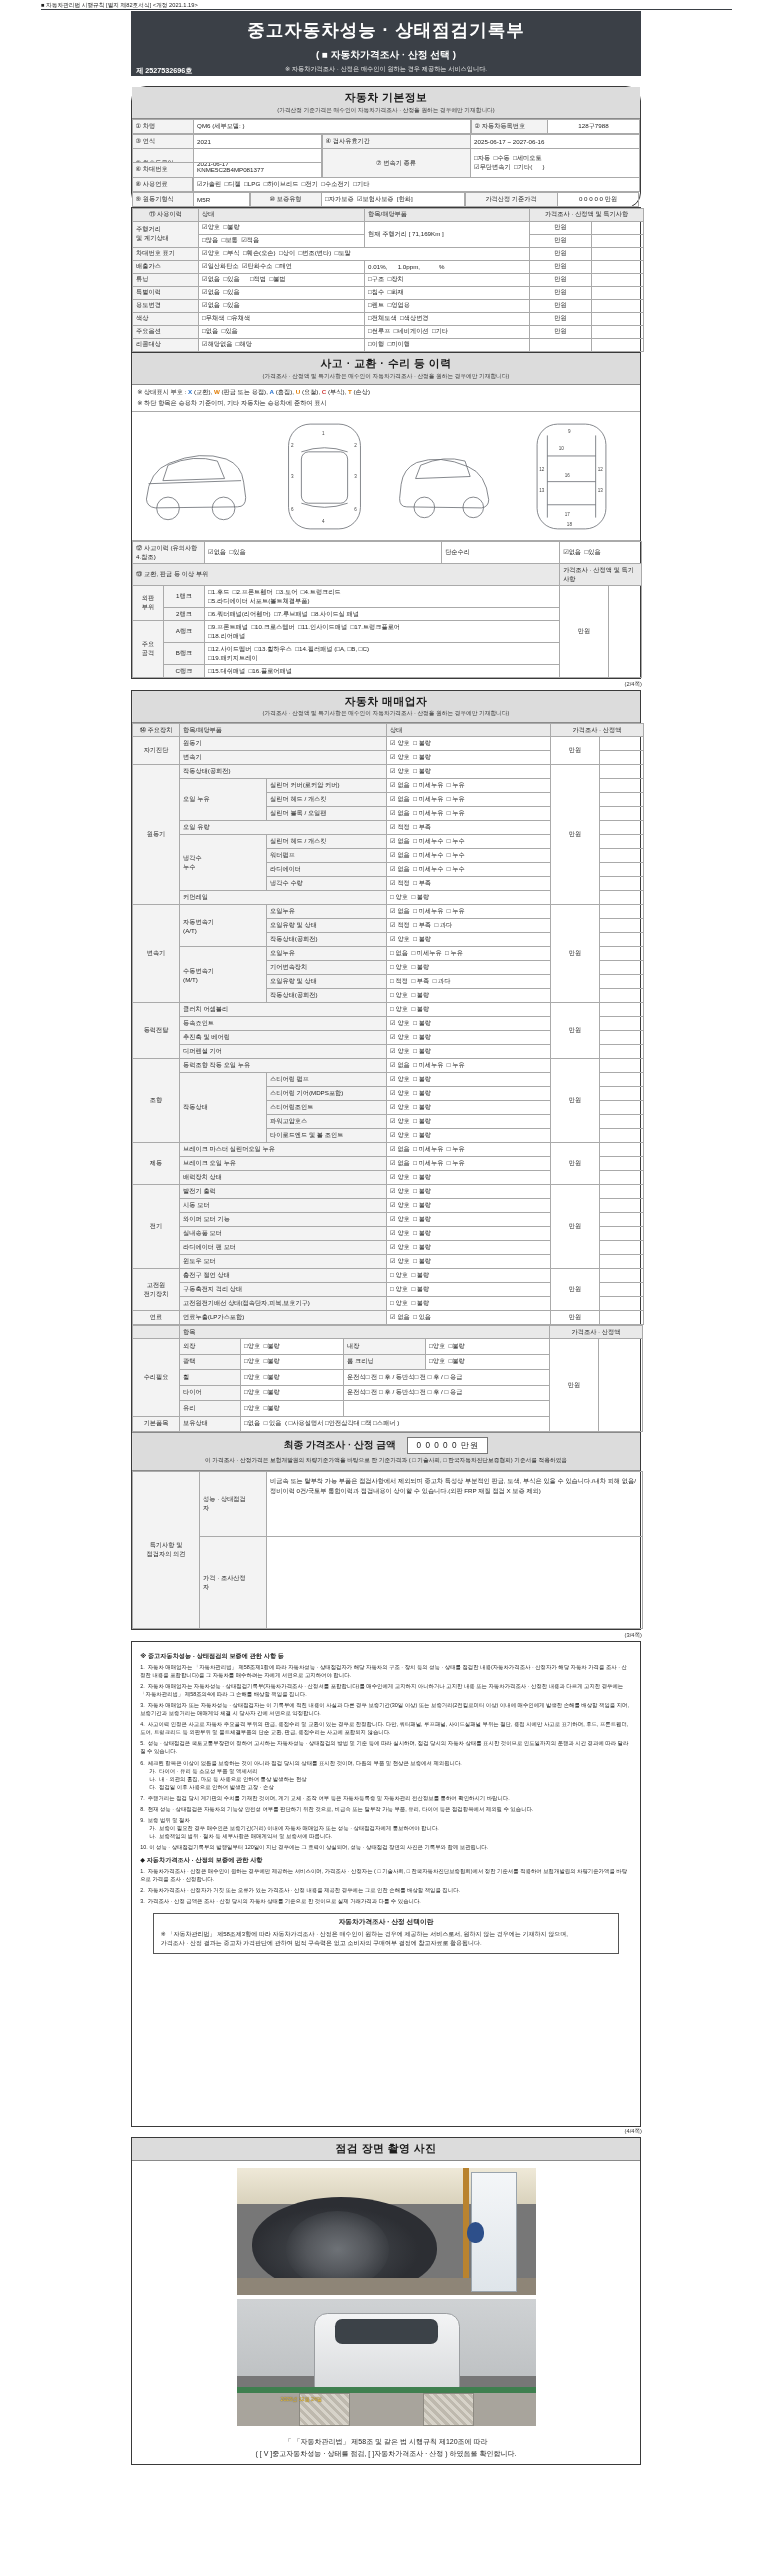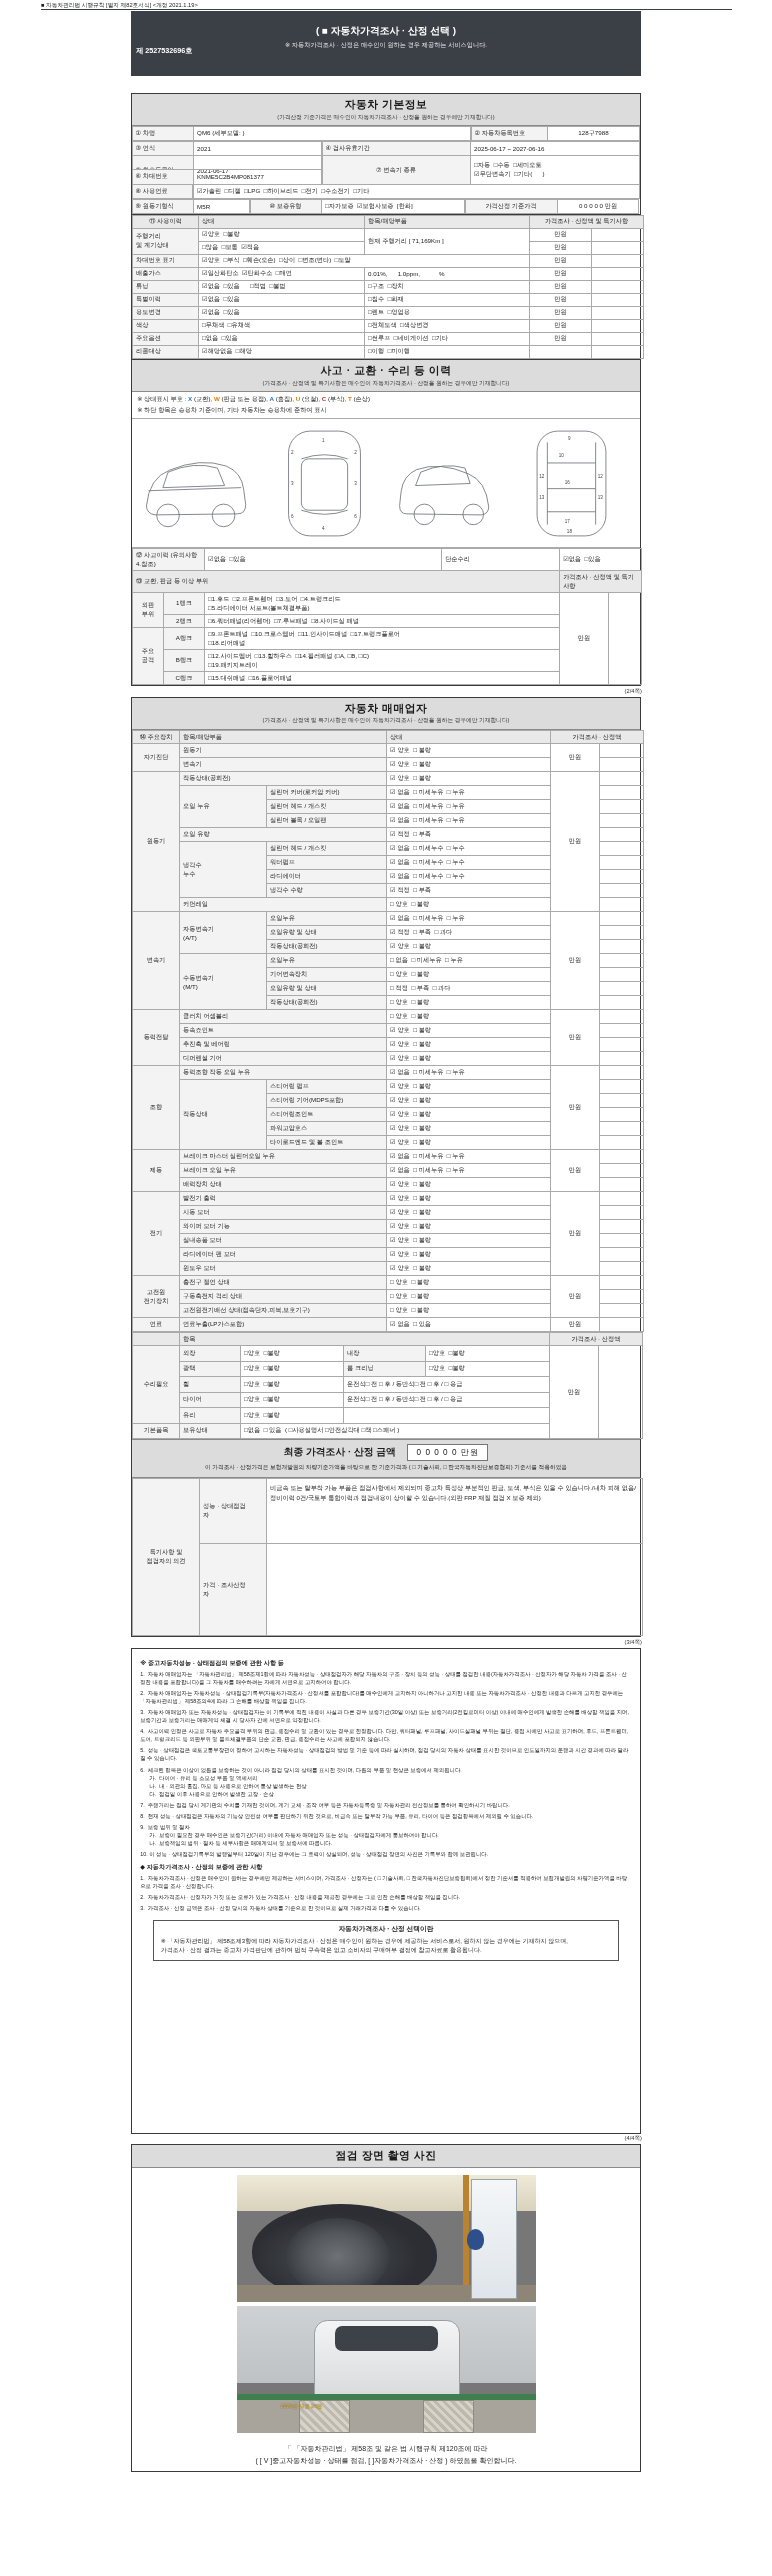--- a/index.html
+++ b/index.html
@@ -6,24 +6,24 @@
   body{width:773px;height:2576px;overflow:hidden;position:relative;
        font-family:"Liberation Sans","DejaVu Sans",sans-serif;color:#1c1c1c;}
   .formref{position:absolute;top:1.5px;left:41px;font-size:5.7px;color:#222;}
   .toprule{position:absolute;top:8.8px;left:41px;right:41px;height:1.5px;background:#3a3f45;}
   .doc{position:absolute;top:11.3px;left:131px;width:510px;}
   
   .band-dark{background:#3b4047;color:#fff;height:65px;position:relative;text-align:center;padding-top:7.2px;box-sizing:border-box;}
   .t1{font-size:17.5px;font-weight:bold;letter-spacing:1px;}
   .t2{font-size:9.8px;font-weight:bold;margin-top:7px;}
   .t3{font-size:6.2px;color:#e8e8e8;margin-top:2.1px;}
-  .docno{position:absolute;left:5.2px;bottom:20px;font-size:7.2px;font-weight:bold;}
+  .docno{position:absolute;left:5.2px;bottom:0;font-size:7.2px;font-weight:bold;}
   
   .sec{border:1px solid #3a3a3a;margin-top:-1px;background:#fff;}
-  .sec.first{margin-top:17px;}
+  .sec.first{margin-top:10px;border-radius:15px;}
   .sec-title{background:#dcdcdc;border-bottom:0.5px solid #8a8a8a;text-align:center;padding:4.1px 0 3.6px;}
   .sec-title .st1{font-size:10.8px;font-weight:bold;letter-spacing:0.5px;}
   .sec-title .st2{font-size:5.7px;color:#333;margin-top:1.5px;}
   table.grid{border-collapse:collapse;width:100%;table-layout:fixed;}
   table.grid td,table.grid th{border:0.5px solid #aaa;font-size:6.2px;padding:1.5px 3.1px;vertical-align:middle;white-space:pre-wrap;word-break:break-all;}
   .lab{background:#f3f3f3;}
   .cen{text-align:center;}
   .head td{background:#e9e9e9;}
   
   .frow{display:flex;}
@@ -78,20 +78,21 @@
 </head>
 <body>
 
 <div class="page">
   <div class="formref">■ 자동차관리법 시행규칙 [별지 제82호서식] &lt;개정 2021.1.19&gt;</div>
   <div class="toprule"></div>
 
   <div class="doc">
 
     <div class="band-dark">
+      <div class="t1">중고자동차성능 · 상태점검기록부</div>
       <div class="t2">( ■ 자동차가격조사 · 산정 선택 )</div>
       <div class="t3">※ 자동차가격조사 · 산정은 매수인이 원하는 경우 제공하는 서비스입니다.</div>
       <div class="docno">제 2527532696호</div>
     </div>
 
     <div class="sec first">
       <div class="sec-title">
         <div class="st1">자동차 기본정보</div>
         <div class="st2">(가격산정 기준가격은 매수인이 자동차가격조사 · 산정을 원하는 경우에만 기재합니다)</div>
       </div>

